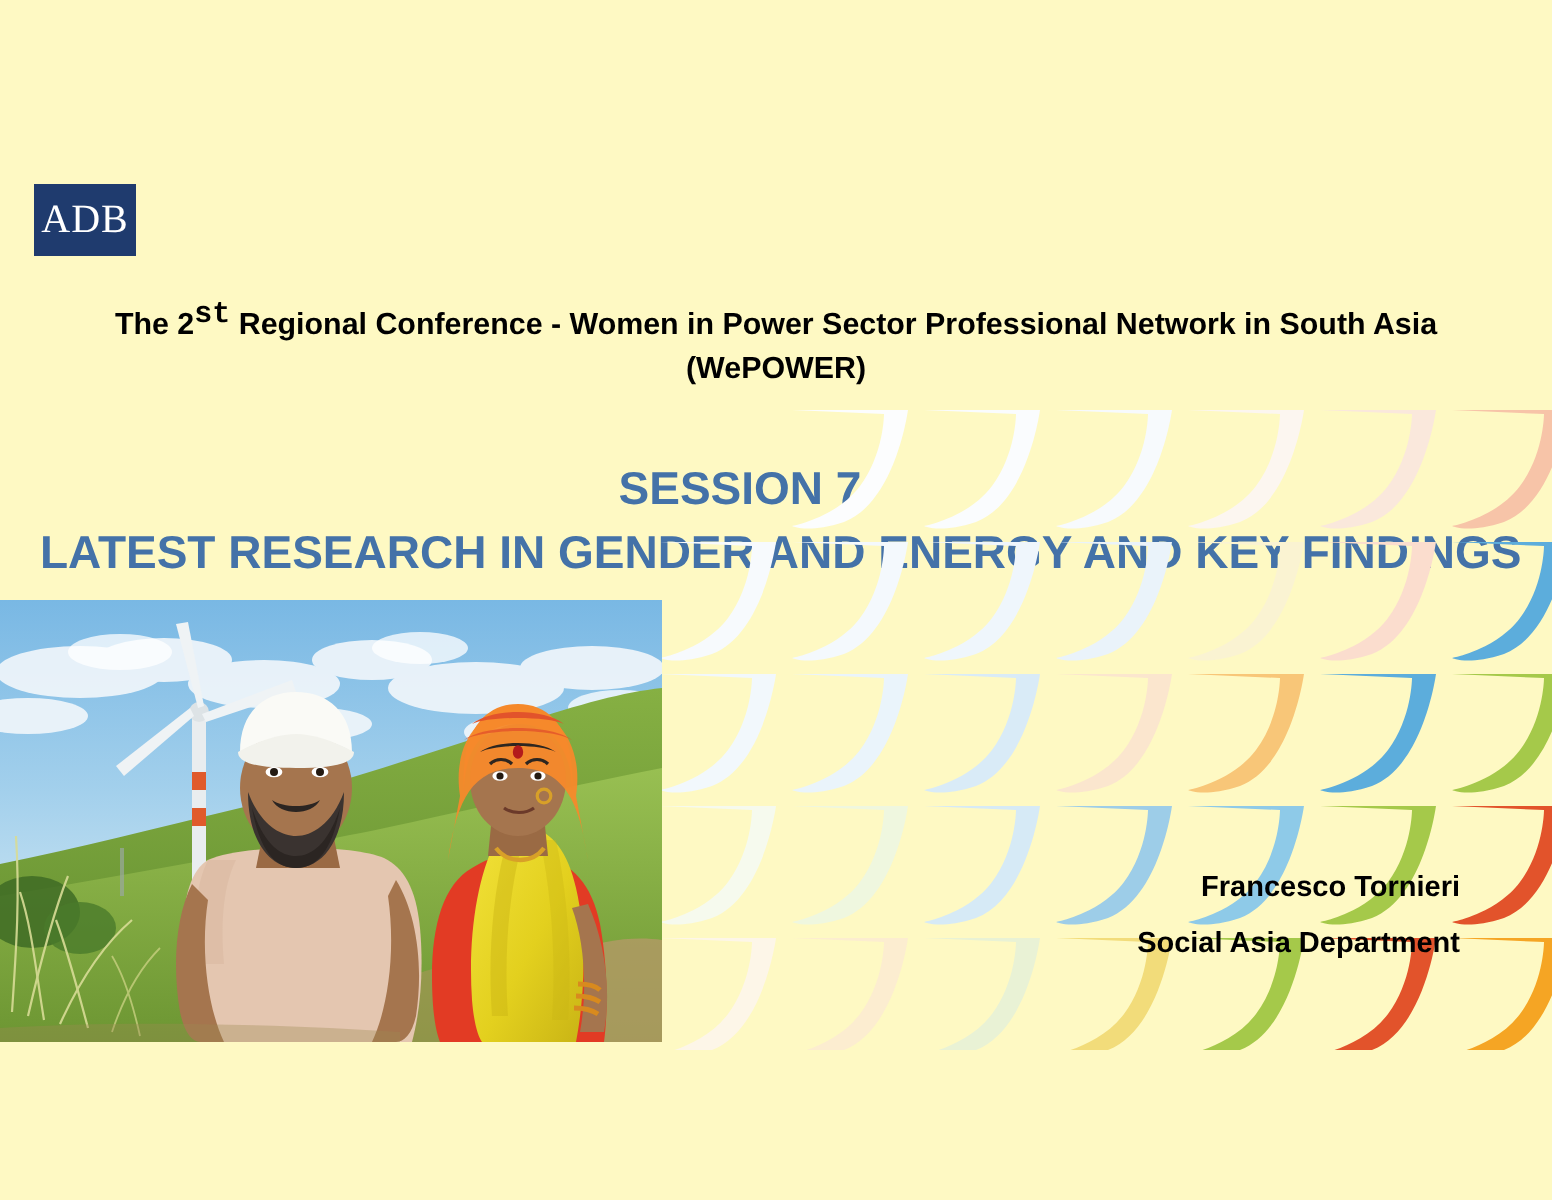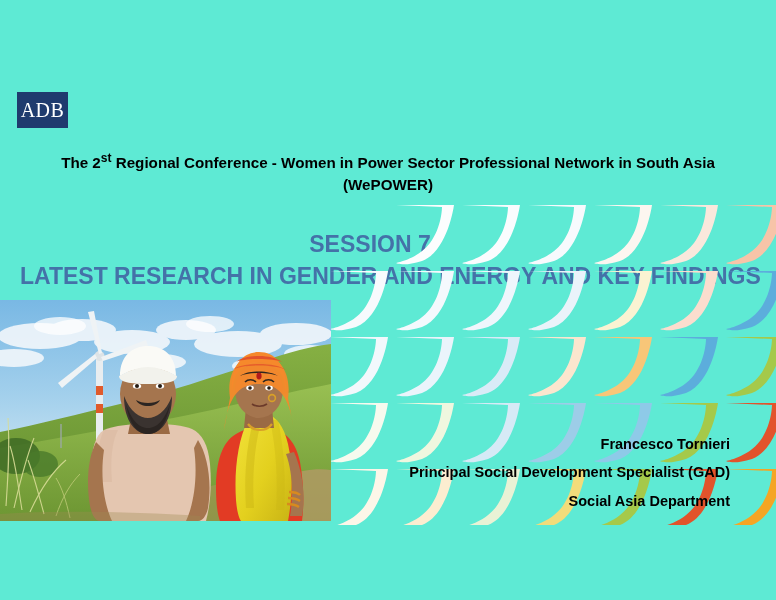--- a/index.html
+++ b/index.html
@@ -7,21 +7,21 @@
     padding: 0;
     background: #ffffff;
   }
   body {
     font-family: "Liberation Sans", sans-serif;
   }
   #slide {
     position: relative;
     width: 776px;
     height: 600px;
-    background: #5eead4;
+    background: #fef9c3;
     overflow: hidden;
   }
 
   
   #adb-logo {
     position: absolute;
     left: 17px;
     top: 92px;
     width: 51px;
     height: 36px;
@@ -44,23 +44,24 @@
     left: 38px;
     top: 152px;
     width: 700px;
     text-align: center;
     font-size: 15.2px;
     font-weight: bold;
     color: #000000;
     line-height: 1.45;
   }
   #conference-title sup {
-    font-size: 12px;
+    font-size: 15px;
     vertical-align: super;
     line-height: 0;
+    font-family: Liberation Mono, monospace;
   }
 
   
   #session-heading {
     position: absolute;
     left: 20px;
     top: 229px;
     width: 700px;
     text-align: center;
     color: #4472A8;
@@ -343,17 +344,16 @@
           <path d="M 252 104 C 256 107 263 107 267 104" stroke="#6B3A2A" stroke-width="1.6" fill="none"></path>
         </g>
 
         <path d="M 0 214 C 60 210 140 212 200 216 L 200 221 L 0 221 Z" fill="#9E8A52" opacity="0.35"></path>
       </g>
     </svg>
   </div>
 
   <div id="speaker-block">
     <div>Francesco Tornieri</div>
-    <div>Principal Social Development Specialist (GAD)</div>
     <div>Social Asia Department</div>
   </div>
 
 </div>
 
 </body></html>

